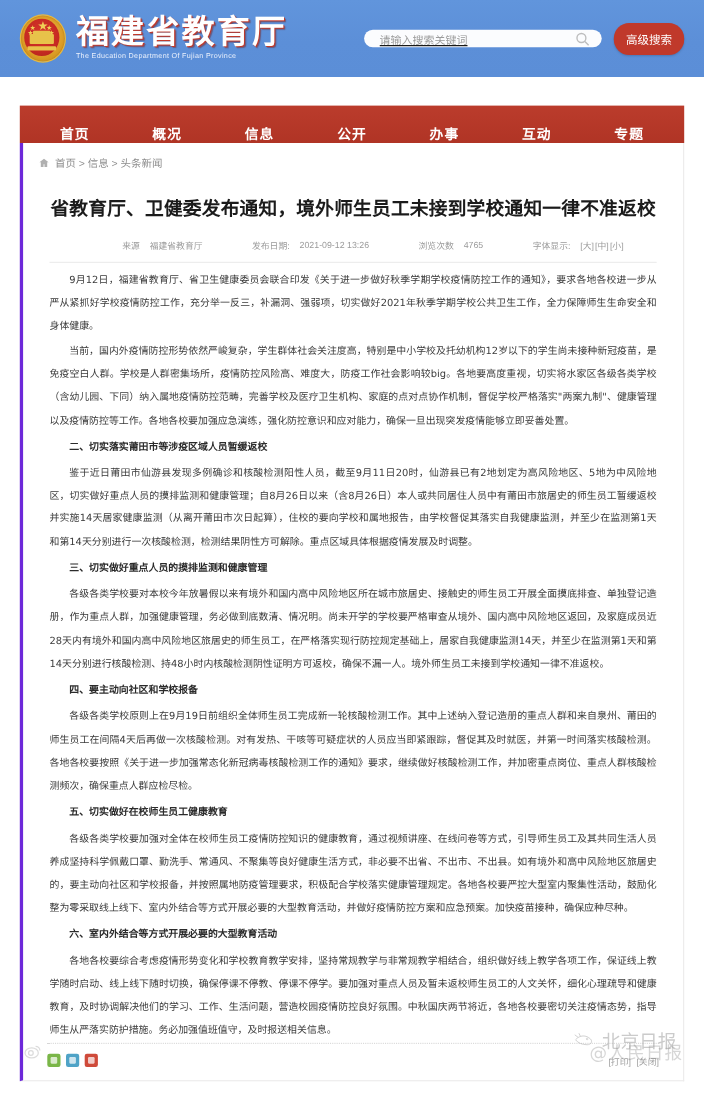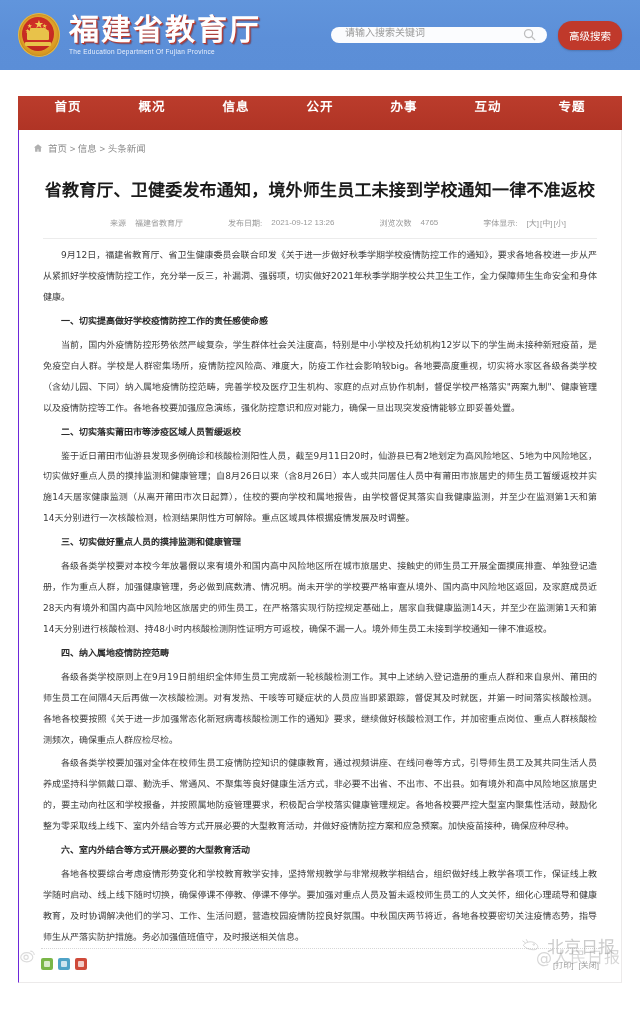--- a/index.html
+++ b/index.html
@@ -111,23 +111,24 @@
     display: flex;
     align-items: center;
     gap: 11px;
   }
   .search-box {
     width: 216px;
     height: 16px;
     background: #fbfcfe;
     border-radius: 14px;
     display: flex;
-    align-items: flex-start;
+    align-items: flex-end;
     padding: 0 10px 0 14px;
     box-sizing: border-box;
+    text-decoration: underline;
   }
   .search-input {
     border: 0;
     outline: 0;
     background: transparent;
     flex: 1;
     font-size: 10px;
     color: #8c8c8c;
     font-family: "Liberation Sans", sans-serif;
     padding: 0;
@@ -147,39 +148,39 @@
     box-shadow: 0 1px 2px rgba(0,0,0,.18);
   }
 
   
   .gap { height: 26px; background: #fff; }
   .nav {
     height: 34px;
     margin: 0 18px;
     background: linear-gradient(180deg, #bb3c2c 0%, #b03425 100%);
     display: flex;
-    align-items: flex-start;
+    align-items: flex-end;
     justify-content: space-around;
     padding: 0 8px;
     box-sizing: border-box;
   }
   .nav-item {
     color: #ffffff;
     font-size: 12.5px;
     font-weight: bold;
     letter-spacing: 1px;
     cursor: pointer;
     white-space: nowrap;
     font-family: "DejaVu Sans", "Liberation Sans", sans-serif;
   }
 
   
   .container {
     margin: 0 18px;
-    border-left: 1px solid #6d28d9;
+    border-left: 3px solid #6d28d9;
     border-right: 1px solid #eceaea;
     border-bottom: 1px solid #eceaea;
     box-sizing: border-box;
     background: #fff;
     height: 853px;
     position: relative;
   }
   .crumb {
     display: flex;
     align-items: center;
@@ -394,28 +395,28 @@
         <span>[大]</span>
         <span>[中]</span>
         <span>[小]</span>
       </span>
     </div>
 
     <div class="divider"></div>
 
     <div class="body">
       <p class="p">9月12日，福建省教育厅、省卫生健康委员会联合印发《关于进一步做好秋季学期学校疫情防控工作的通知》，要求各地各校进一步从严从紧抓好学校疫情防控工作，充分举一反三，补漏洞、强弱项，切实做好2021年秋季学期学校公共卫生工作，全力保障师生生命安全和身体健康。</p>
-      <p class="h">一、切实提高做好学校疫情防控工作的责任感使命感</p>
       <p class="p">当前，国内外疫情防控形势依然严峻复杂，学生群体社会关注度高，特别是中小学校及托幼机构12岁以下的学生尚未接种新冠疫苗，是免疫空白人群。学校是人群密集场所，疫情防控风险高、难度大，防疫工作社会影响较big。各地要高度重视，切实将水家区各级各类学校（含幼儿园、下同）纳入属地疫情防控范畴，完善学校及医疗卫生机构、家庭的点对点协作机制，督促学校严格落实"两案九制"、健康管理以及疫情防控等工作。各地各校要加强应急演练，强化防控意识和应对能力，确保一旦出现突发疫情能够立即妥善处置。</p>
       <p class="h">二、切实落实莆田市等涉疫区域人员暂缓返校</p>
       <p class="p">鉴于近日莆田市仙游县发现多例确诊和核酸检测阳性人员，截至9月11日20时，仙游县已有2地划定为高风险地区、5地为中风险地区，切实做好重点人员的摸排监测和健康管理；自8月26日以来（含8月26日）本人或共同居住人员中有莆田市旅居史的师生员工暂缓返校并实施14天居家健康监测（从离开莆田市次日起算），住校的要向学校和属地报告，由学校督促其落实自我健康监测，并至少在监测第1天和第14天分别进行一次核酸检测，检测结果阴性方可解除。重点区域具体根据疫情发展及时调整。</p>
       <p class="h">三、切实做好重点人员的摸排监测和健康管理</p>
       <p class="p">各级各类学校要对本校今年放暑假以来有境外和国内高中风险地区所在城市旅居史、接触史的师生员工开展全面摸底排查、单独登记造册，作为重点人群，加强健康管理，务必做到底数清、情况明。尚未开学的学校要严格审查从境外、国内高中风险地区返回，及家庭成员近28天内有境外和国内高中风险地区旅居史的师生员工，在严格落实现行防控规定基础上，居家自我健康监测14天，并至少在监测第1天和第14天分别进行核酸检测、持48小时内核酸检测阴性证明方可返校，确保不漏一人。境外师生员工未接到学校通知一律不准返校。</p>
-      <p class="h">四、纳入属地疫情防控范畴</p>
+      <p class="h">四、要主动向社区和学校报备</p>
       <p class="p">各级各类学校原则上在9月19日前组织全体师生员工完成新一轮核酸检测工作。其中上述纳入登记造册的重点人群和来自泉州、莆田的师生员工在间隔4天后再做一次核酸检测。对有发热、干咳等可疑症状的人员应当即紧跟踪，督促其及时就医，并第一时间落实核酸检测。各地各校要按照《关于进一步加强常态化新冠病毒核酸检测工作的通知》要求，继续做好核酸检测工作，并加密重点岗位、重点人群核酸检测频次，确保重点人群应检尽检。</p>
+      <p class="h">五、切实做好在校师生员工健康教育</p>
       <p class="p">各级各类学校要加强对全体在校师生员工疫情防控知识的健康教育，通过视频讲座、在线问卷等方式，引导师生员工及其共同生活人员养成坚持科学佩戴口罩、勤洗手、常通风、不聚集等良好健康生活方式，非必要不出省、不出市、不出县。如有境外和高中风险地区旅居史的，要主动向社区和学校报备，并按照属地防疫管理要求，积极配合学校落实健康管理规定。各地各校要严控大型室内聚集性活动，鼓励化整为零采取线上线下、室内外结合等方式开展必要的大型教育活动，并做好疫情防控方案和应急预案。加快疫苗接种，确保应种尽种。</p>
       <p class="h">六、室内外结合等方式开展必要的大型教育活动</p>
       <p class="p">各地各校要综合考虑疫情形势变化和学校教育教学安排，坚持常规教学与非常规教学相结合，组织做好线上教学各项工作，保证线上教学随时启动、线上线下随时切换，确保停课不停教、停课不停学。要加强对重点人员及暂未返校师生员工的人文关怀，细化心理疏导和健康教育，及时协调解决他们的学习、工作、生活问题，营造校园疫情防控良好氛围。中秋国庆两节将近，各地各校要密切关注疫情态势，指导师生从严落实防护措施。务必加强值班值守，及时报送相关信息。</p>
     </div>
   </div>
 
   <div class="footer">
     <div class="foot-rule"></div>
     <div class="foot-row">
       <div class="share-icons">

